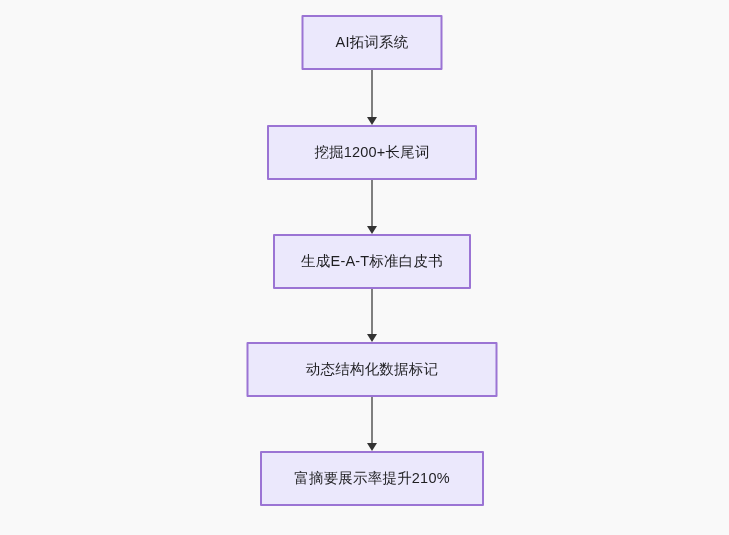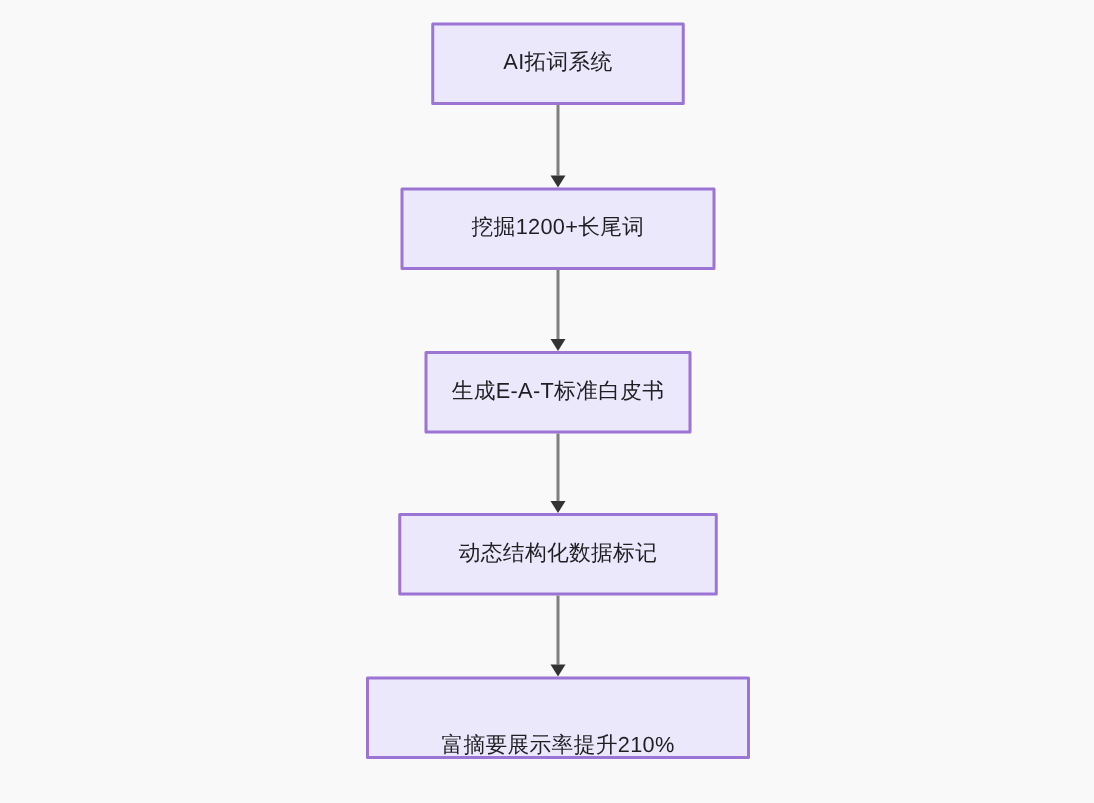--- a/index.html
+++ b/index.html
@@ -35,25 +35,25 @@
     transform: translateX(-50%);
   }
   .node-label {
     font-size: 14.5px;
     line-height: 1;
     color: #1f1f22;
     white-space: nowrap;
     letter-spacing: 0.2px;
   }
 
-  .node-0 { left: 372px; top: 15px;  width: 169px; }
+  .node-0 { left: 372px; top: 15px;  width: 141px; }
   .node-1 { left: 372px; top: 125px; width: 210px; }
-  .node-2 { left: 372px; top: 234px; width: 178px; }
-  .node-3 { left: 372px; top: 342px; width: 213px; }
-  .node-4 { left: 372px; top: 451px; width: 256px; align-items: flex-end; }
+  .node-2 { left: 372px; top: 234px; width: 198px; }
+  .node-3 { left: 372px; top: 342px; width: 251px; }
+  .node-4 { left: 372px; top: 451px; width: 224px; }
 
   
   .connector {
     position: absolute;
     left: 372px;
     transform: translateX(-50%);
     width: 14px;
   }
   .connector .line {
     position: absolute;

